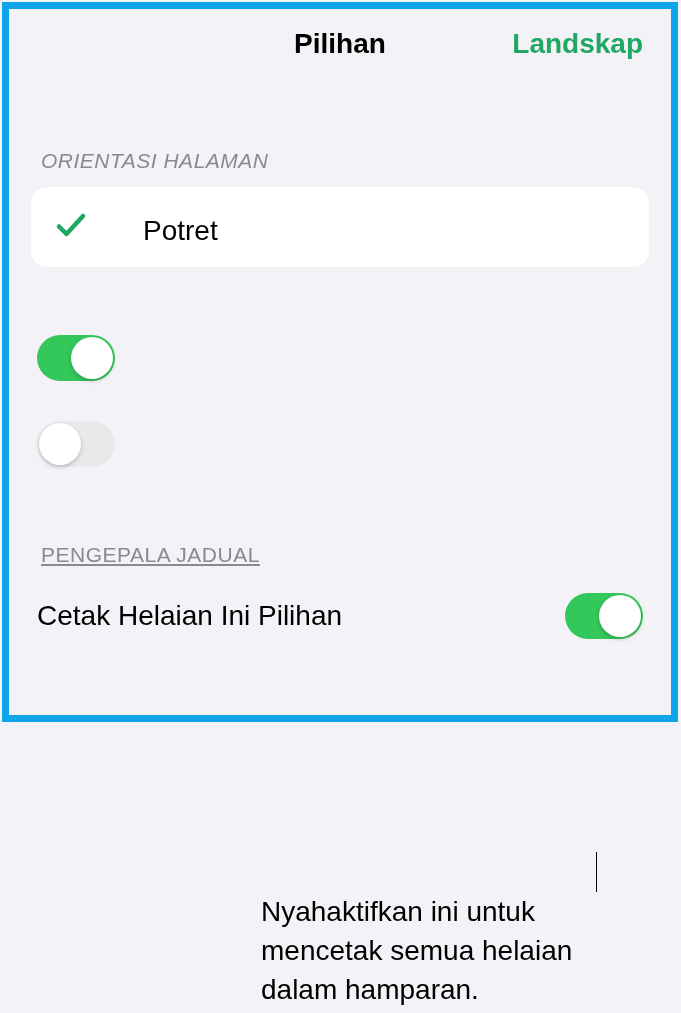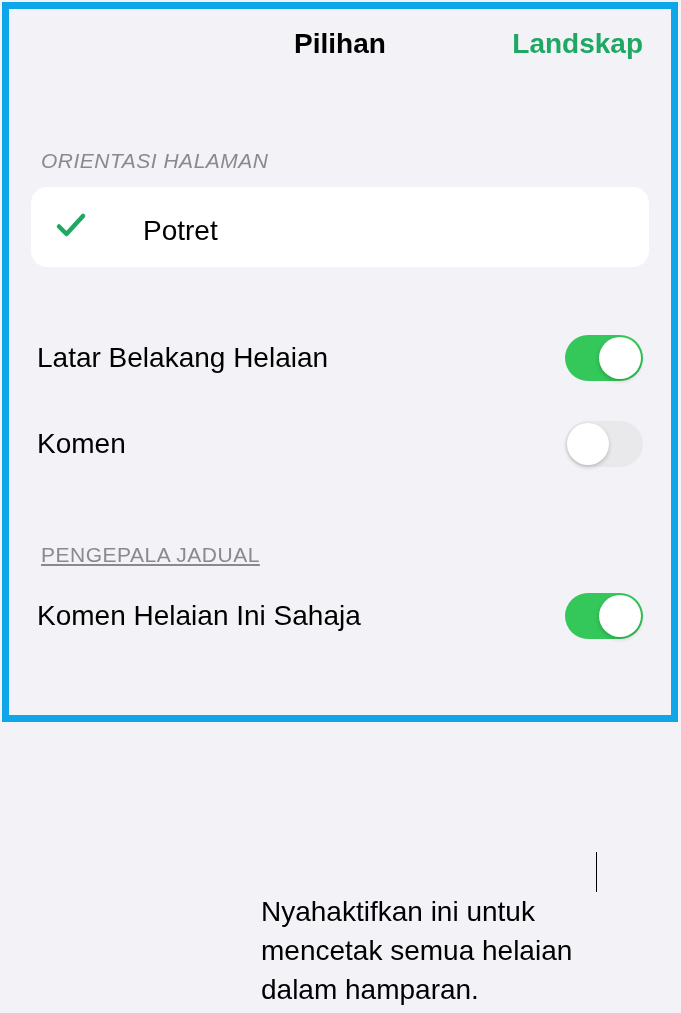--- a/index.html
+++ b/index.html
@@ -181,38 +181,36 @@
             <polyline points="4,13 9,18 20,6"></polyline>
           </svg>
         </span>
       </div>
       <div class="row-label">Potret</div>
     </div>
   </div>
 
   <div class="toggle-section">
     <div class="toggle-row">
-      <div class="toggle-label">Latar Belakang Helaian</div>
       <div class="toggle on">
         <div class="toggle-knob"></div>
       </div>
     </div>
     <div class="toggle-row">
-      <div class="toggle-label">Komen</div>
       <div class="toggle off">
         <div class="toggle-knob"></div>
       </div>
     </div>
   </div>
 
   <div class="section-header-2">PENGEPALA JADUAL</div>
 
   <div class="toggle-section" style="margin-top:0;">
     <div class="toggle-row">
-      <div class="toggle-label">Komen Helaian Ini Sahaja</div>
+      <div class="toggle-label">Cetak Helaian Ini Pilihan</div>
       <div class="toggle on">
         <div class="toggle-knob"></div>
       </div>
     </div>
   </div>
 
 </div>
 
 <div class="callout-line"></div>
 <div class="callout">Nyahaktifkan ini untuk mencetak semua helaian dalam hamparan.</div>

